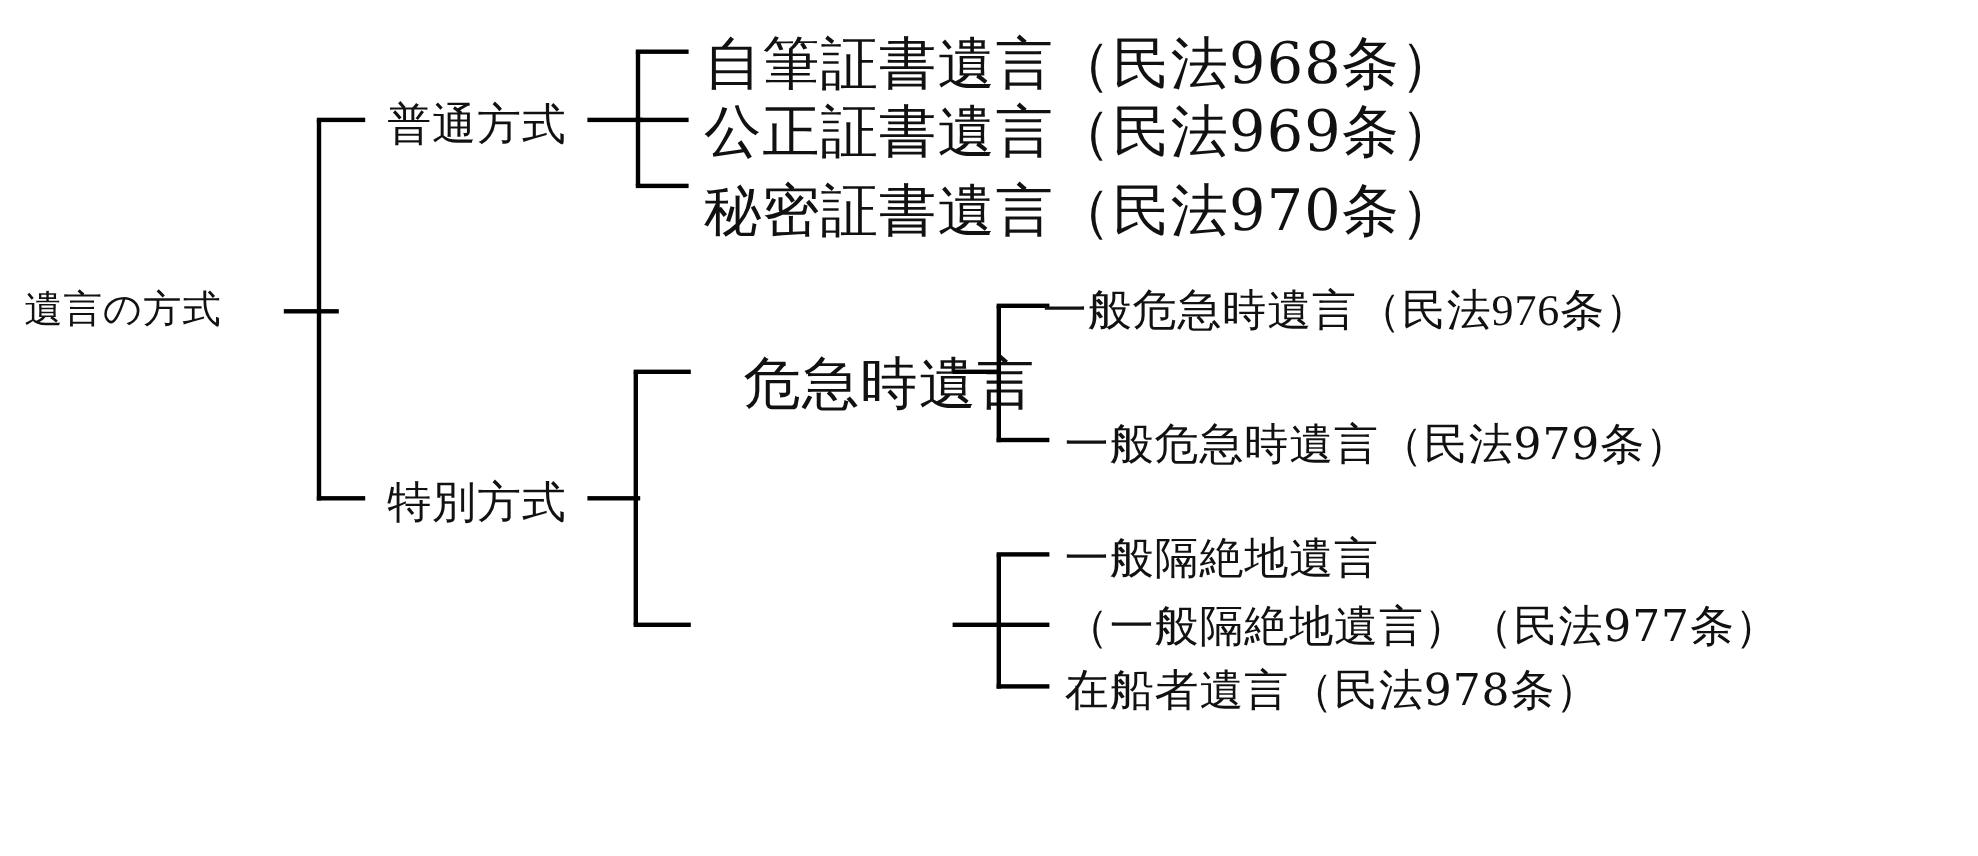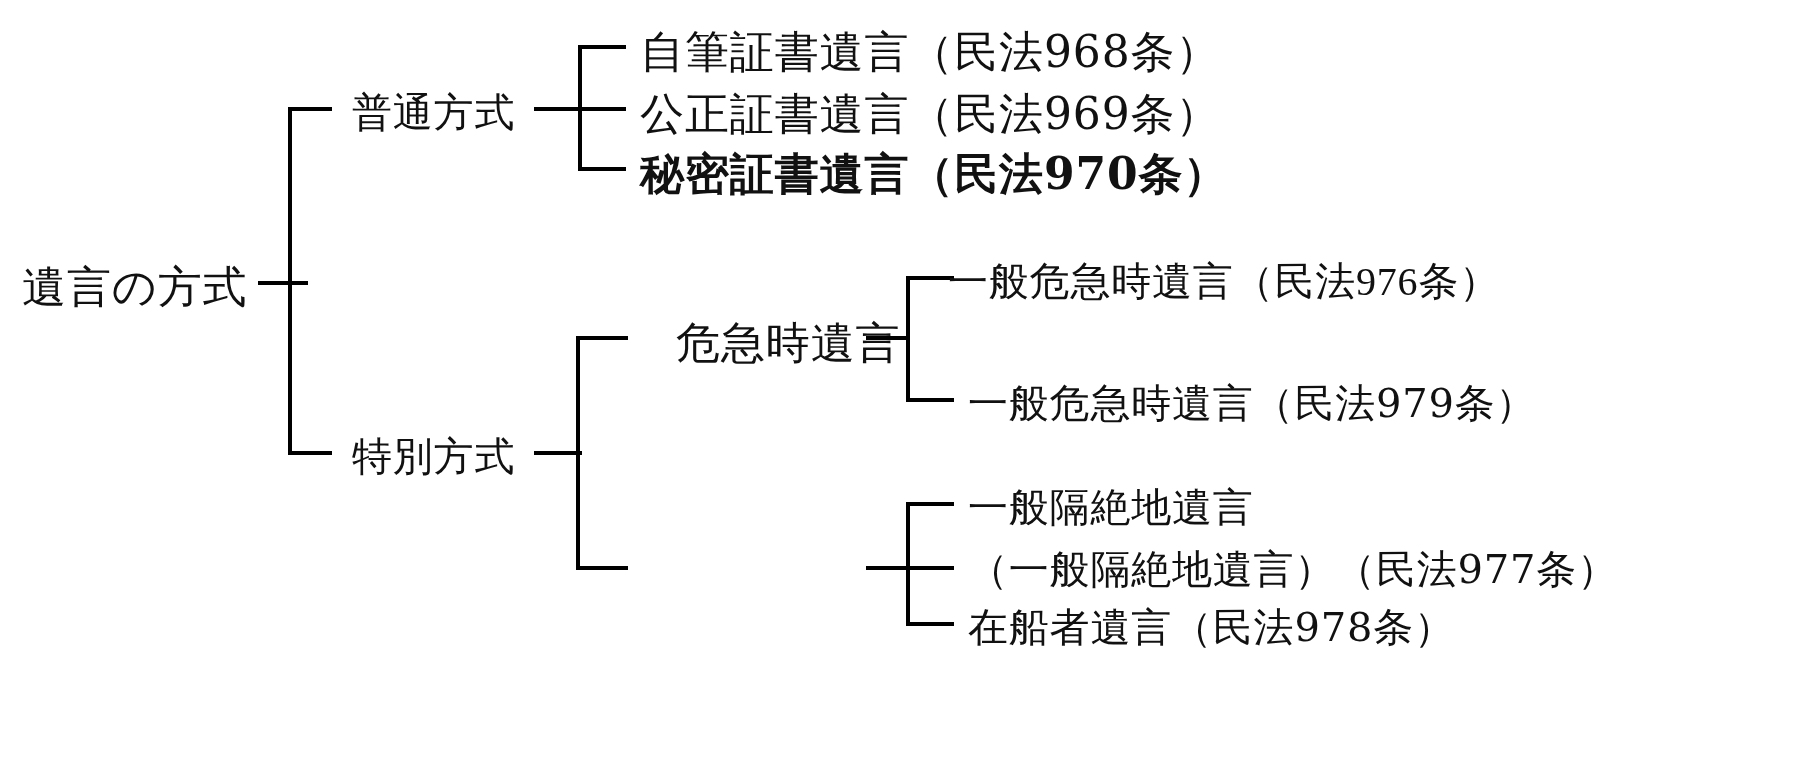--- a/index.html
+++ b/index.html
@@ -18,23 +18,23 @@
     background: #ffffff;
     overflow: hidden;
   }
   .node-label {
     position: absolute;
     white-space: nowrap;
     font-family: "DejaVu Serif", "Liberation Serif", serif;
     color: #111111;
     letter-spacing: 0.02em;
   }
-  .lvl1 { font-size: 44px; }
+  .lvl1 { font-size: 35px; }
   .lvl2 { font-size: 40px; }
-  .lvl3 { font-size: 44px; }
+  .lvl3 { font-size: 52px; }
   .lvl4 { font-size: 40px; }
 
   .line-h, .line-v {
     position: absolute;
     background: #000000;
   }
   .line-h { height: 4px; }
   .line-v { width: 4px; }
 </style>
 </head>
@@ -56,21 +56,21 @@
 
   <div class="line-h" style="left:534px; top:107px; width:50px;"></div>
   <div class="line-v" style="left:578px; top:47px; height:122px;"></div>
 
   <div class="line-h" style="left:578px; top:45px; width:48px;"></div>
   <div class="line-h" style="left:578px; top:107px; width:48px;"></div>
   <div class="line-h" style="left:578px; top:167px; width:48px;"></div>
 
   <div class="node-label lvl3" style="left:640px; top:23px;">自筆証書遺言（民法968条）</div>
   <div class="node-label lvl3" style="left:640px; top:85px;text-align:right;">公正証書遺言（民法969条）</div>
-  <div class="node-label lvl3" style="left:640px; top:145px;font-weight:bold;">秘密証書遺言（民法970条）</div>
+  <div class="node-label lvl3" style="left:640px; top:157px;">秘密証書遺言（民法970条）</div>
 
   <div class="node-label lvl2" style="left:352px; top:429px;">特別方式</div>
 
   <div class="line-h" style="left:534px; top:451px; width:48px;"></div>
   <div class="line-v" style="left:576px; top:338px; height:230px;"></div>
 
   <div class="line-h" style="left:576px; top:336px; width:52px;"></div>
   <div class="line-h" style="left:576px; top:566px; width:52px;"></div>
 
   <div class="node-label lvl3" style="left:676px; top:314px;">危急時遺言</div>

